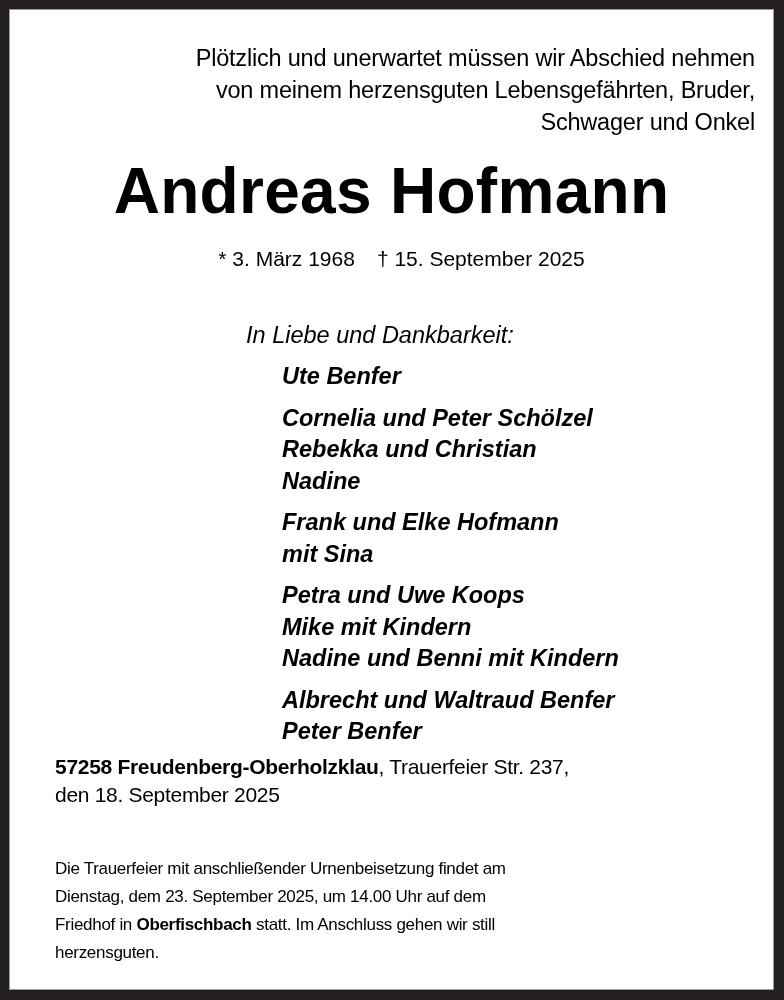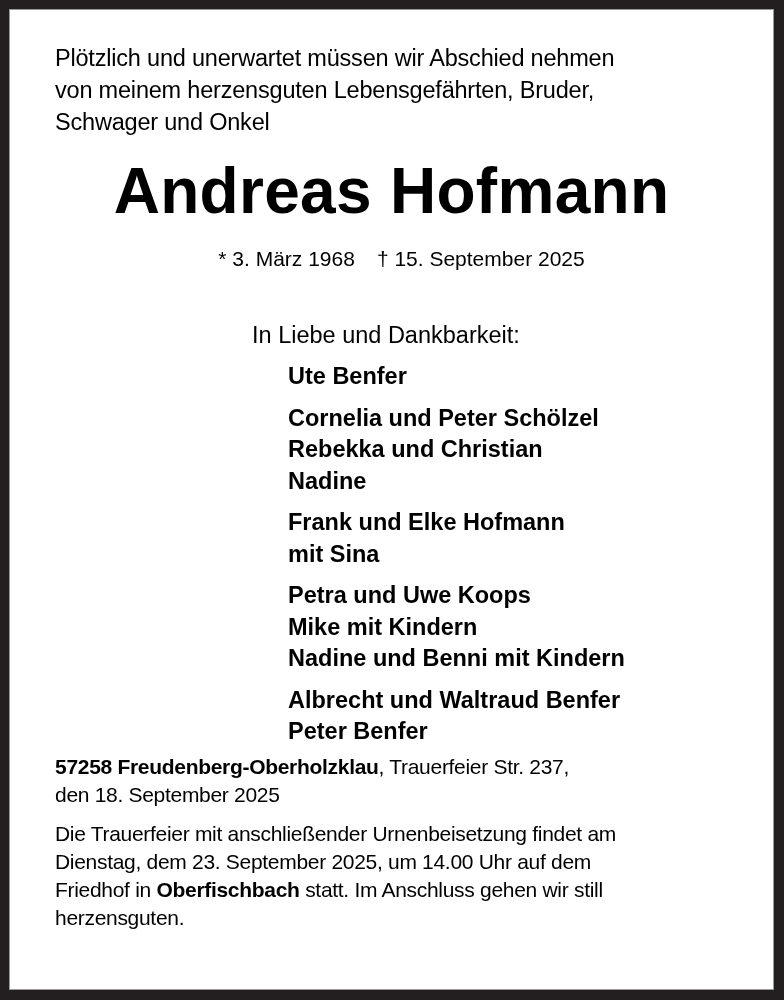--- a/index.html
+++ b/index.html
@@ -19,21 +19,21 @@
       box-shadow: inset 0 0 0 1px #9a9a9a;
     }
     .intro {
       position: absolute;
       left: 46px; top: 33px;
       width: 700px;
       font-size: 23.5px;
       line-height: 32px;
       letter-spacing: -0.2px;
     }
-    .intro span { display: block; white-space: nowrap; }
+    .intro span { display: block; white-space: nowrap; text-align: right; }
     .deceased-name {
       position: absolute;
       left: 0; top: 144px;
       width: 765px;
       text-align: center;
       font-weight: bold;
       font-size: 64px;
       line-height: 76px;
       letter-spacing: 0.3px;
     }
@@ -42,22 +42,23 @@
       left: 0; top: 236px;
       width: 785px;
       text-align: center;
       font-size: 21px;
       line-height: 28px;
       white-space: pre;
     }
     .dates .sep { display: inline-block; width: 22px; }
     .family {
       position: absolute;
-      left: 243px; top: 310px;
+      left: 237px; top: 310px;
       width: 500px;
+      font-style: italic;
     }
     .family .lead {
       font-size: 23.5px;
       line-height: 32px;
       margin-bottom: 10px;
       white-space: nowrap;
     }
     .family .group { margin-bottom: 10px; }
     .family .group span {
       display: block;
@@ -71,23 +72,23 @@
       position: absolute;
       left: 46px; top: 744px;
       width: 710px;
       font-size: 21px;
       line-height: 28px;
       letter-spacing: -0.3px;
     }
     .place span.line { display: block; white-space: nowrap; }
     .funeral {
       position: absolute;
-      left: 46px; top: 811px;
+      left: 46px; top: 846px;
       width: 710px;
-      font-size: 21px;
+      font-size: 17px;
       line-height: 28px;
       letter-spacing: -0.3px;
     }
     .funeral span.line { display: block; white-space: nowrap; }
     b { font-weight: bold; }
   </style>
 </head>
 <body>
 
 <div class="card">

